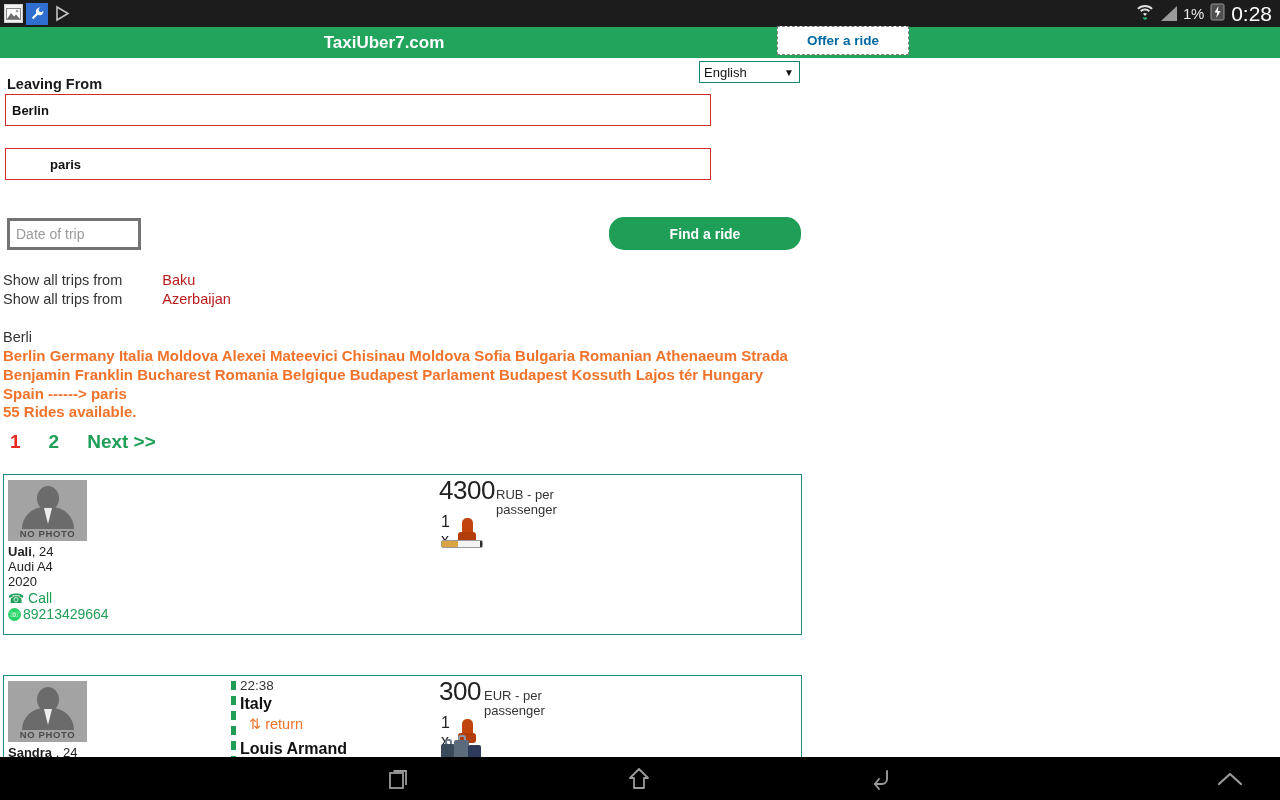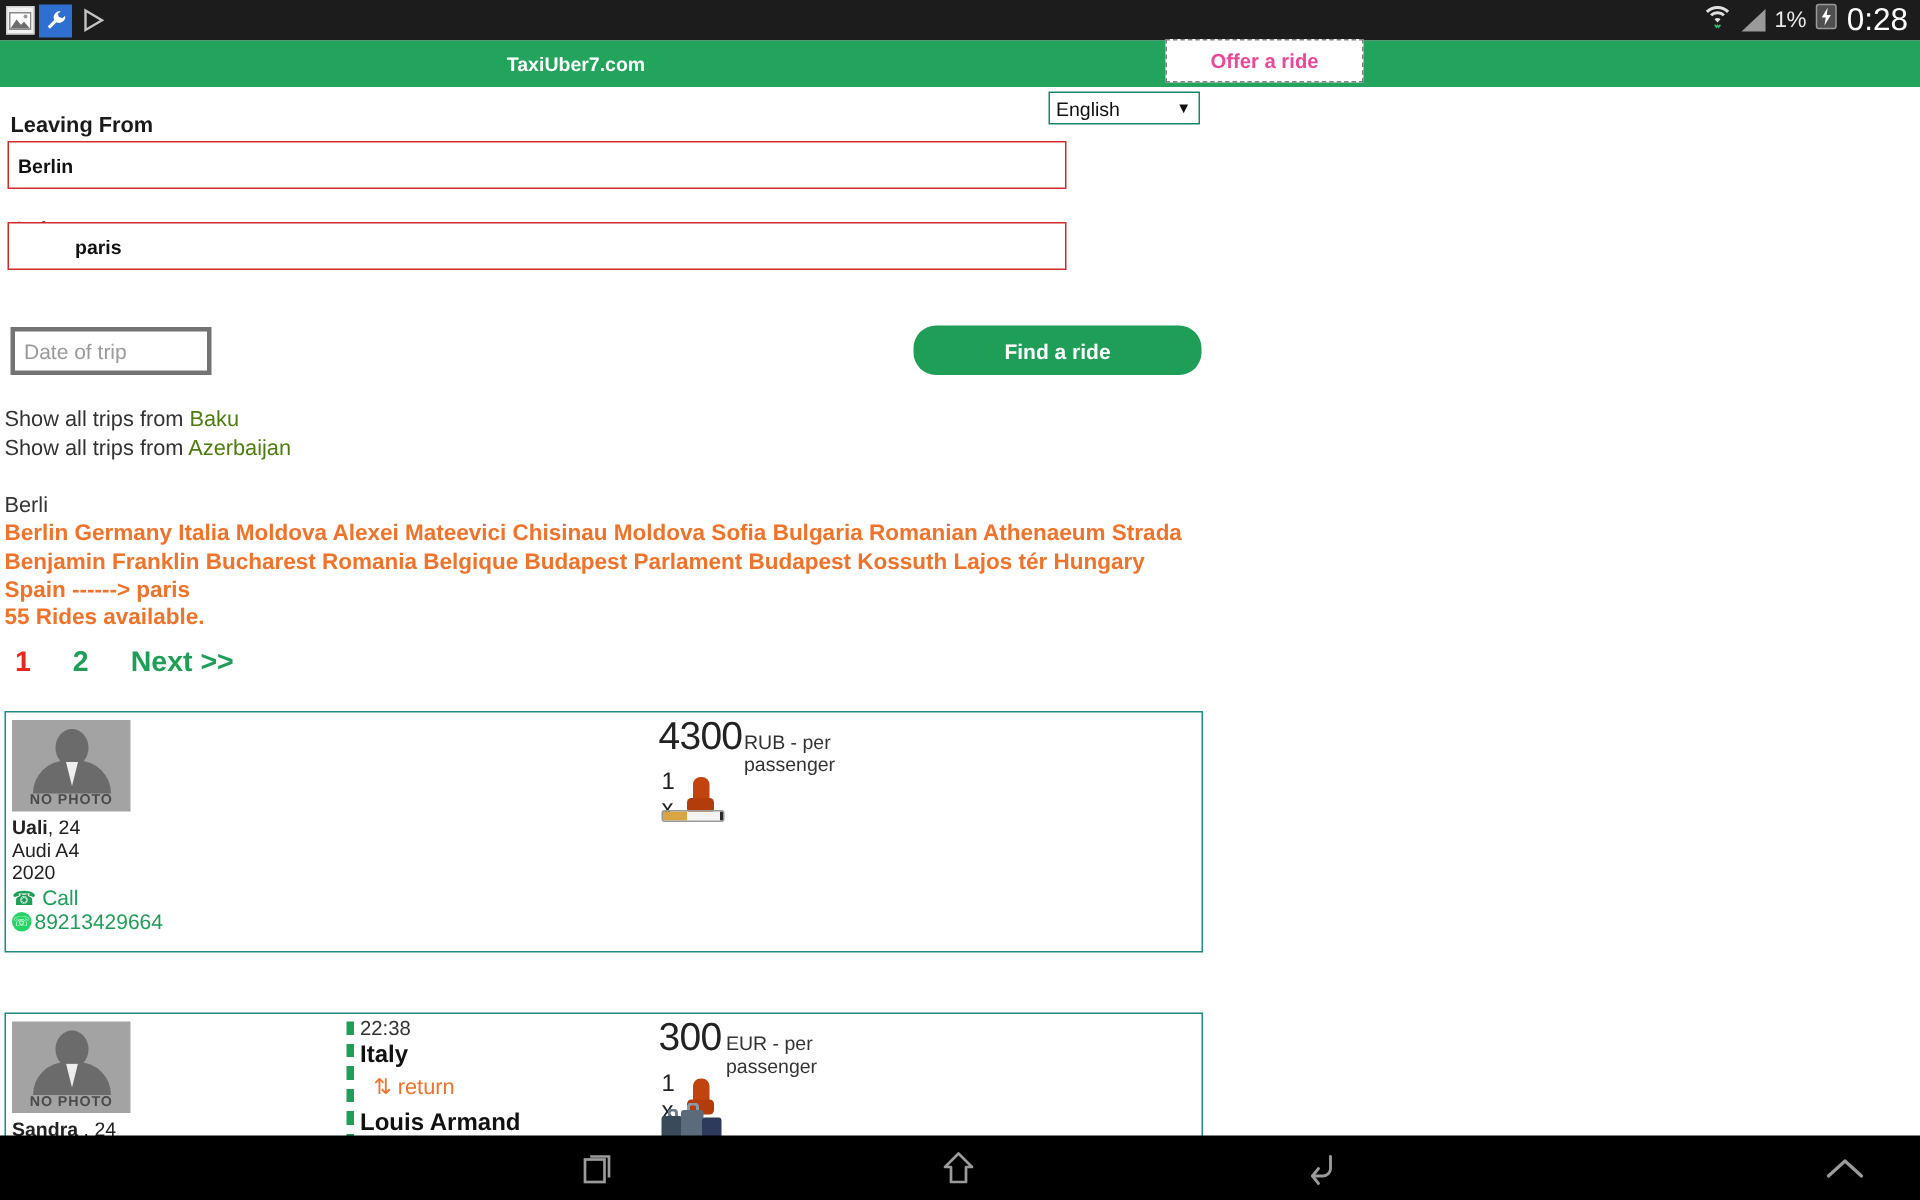--- a/index.html
+++ b/index.html
@@ -29,28 +29,28 @@
 
   
   .app-header {
     position: absolute; top: 27px; left: 0;
     width: 1280px; height: 31px;
     background: #22a45d;
   }
   .app-title {
     position: absolute; left: 0; top: 0; width: 768px; height: 42px;
     line-height: 31px; text-align: center;
-    color: #ffffff; font-size: 13px; font-weight: bold;
+    color: #ffffff; font-size: 17px; font-weight: bold;
   }
   .offer-btn {
     position: absolute; left: 777px; top: 26px;
     width: 132px; height: 29px;
     background: #ffffff;
     border: 1px dashed #7f7f7f;
-    color: #ec4899; font-size: 13.5px; font-weight: bold;
+    color: #0369a1; font-size: 13.5px; font-weight: bold;
     display: flex; align-items: center; justify-content: center;
     cursor: pointer;
   }
 
   
   .content { position: absolute; top: 58px; left: 0; width: 1280px; }
 
   .lang-select {
     position: absolute; left: 699px; top: 3px;
     width: 101px; height: 22px;
@@ -94,21 +94,21 @@
     border: none; border-radius: 15px;
     color: #ffffff; font-size: 14px; font-weight: bold;
     font-family: "Liberation Sans", sans-serif;
     cursor: pointer;
   }
 
   .showall {
     position: absolute; left: 3px;
     font-size: 14.5px; color: #333333;
   }
-  .showall a { color: #4d7c0f; text-decoration: none; cursor: pointer; }
+  .showall a { color: #b91c1c; text-decoration: none; cursor: pointer; margin-left: 36px; }
 
   .berli-label { position: absolute; left: 3px; top: 271px; font-size: 14.5px; color: #333333; }
   .route-desc {
     position: absolute; left: 3px; top: 288px;
     width: 800px;
     font-size: 15px; font-weight: bold; color: #f0732b;
     line-height: 19px;
   }
   .rides-count {
     position: absolute; left: 3px; top: 345px;

